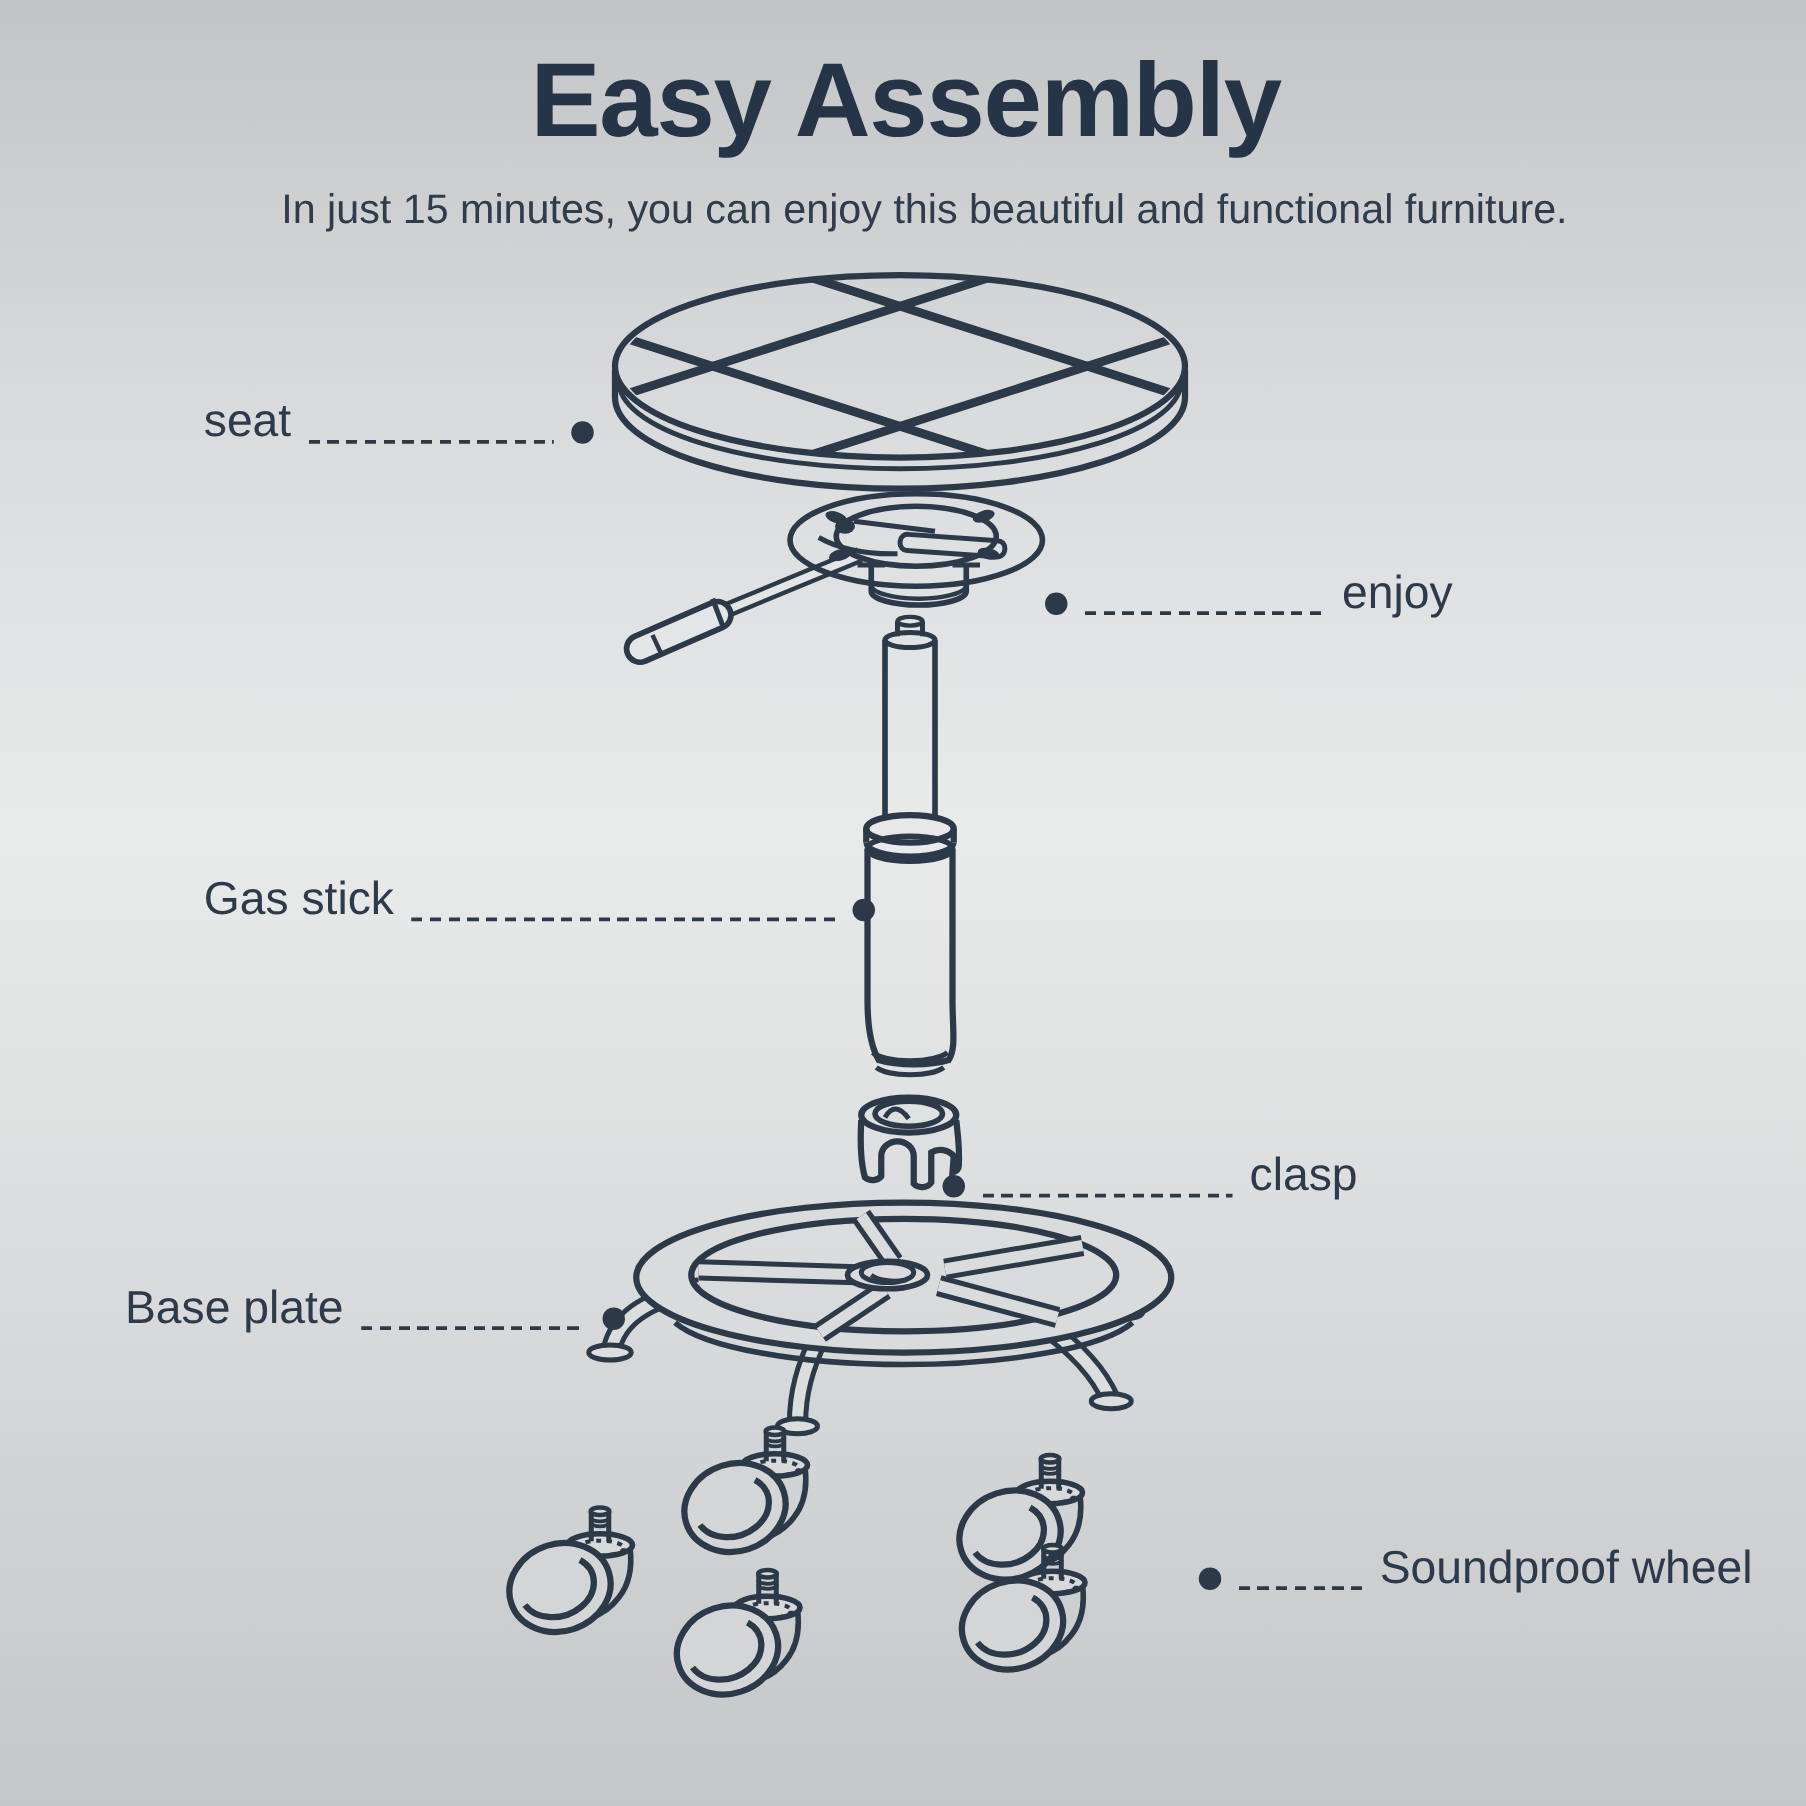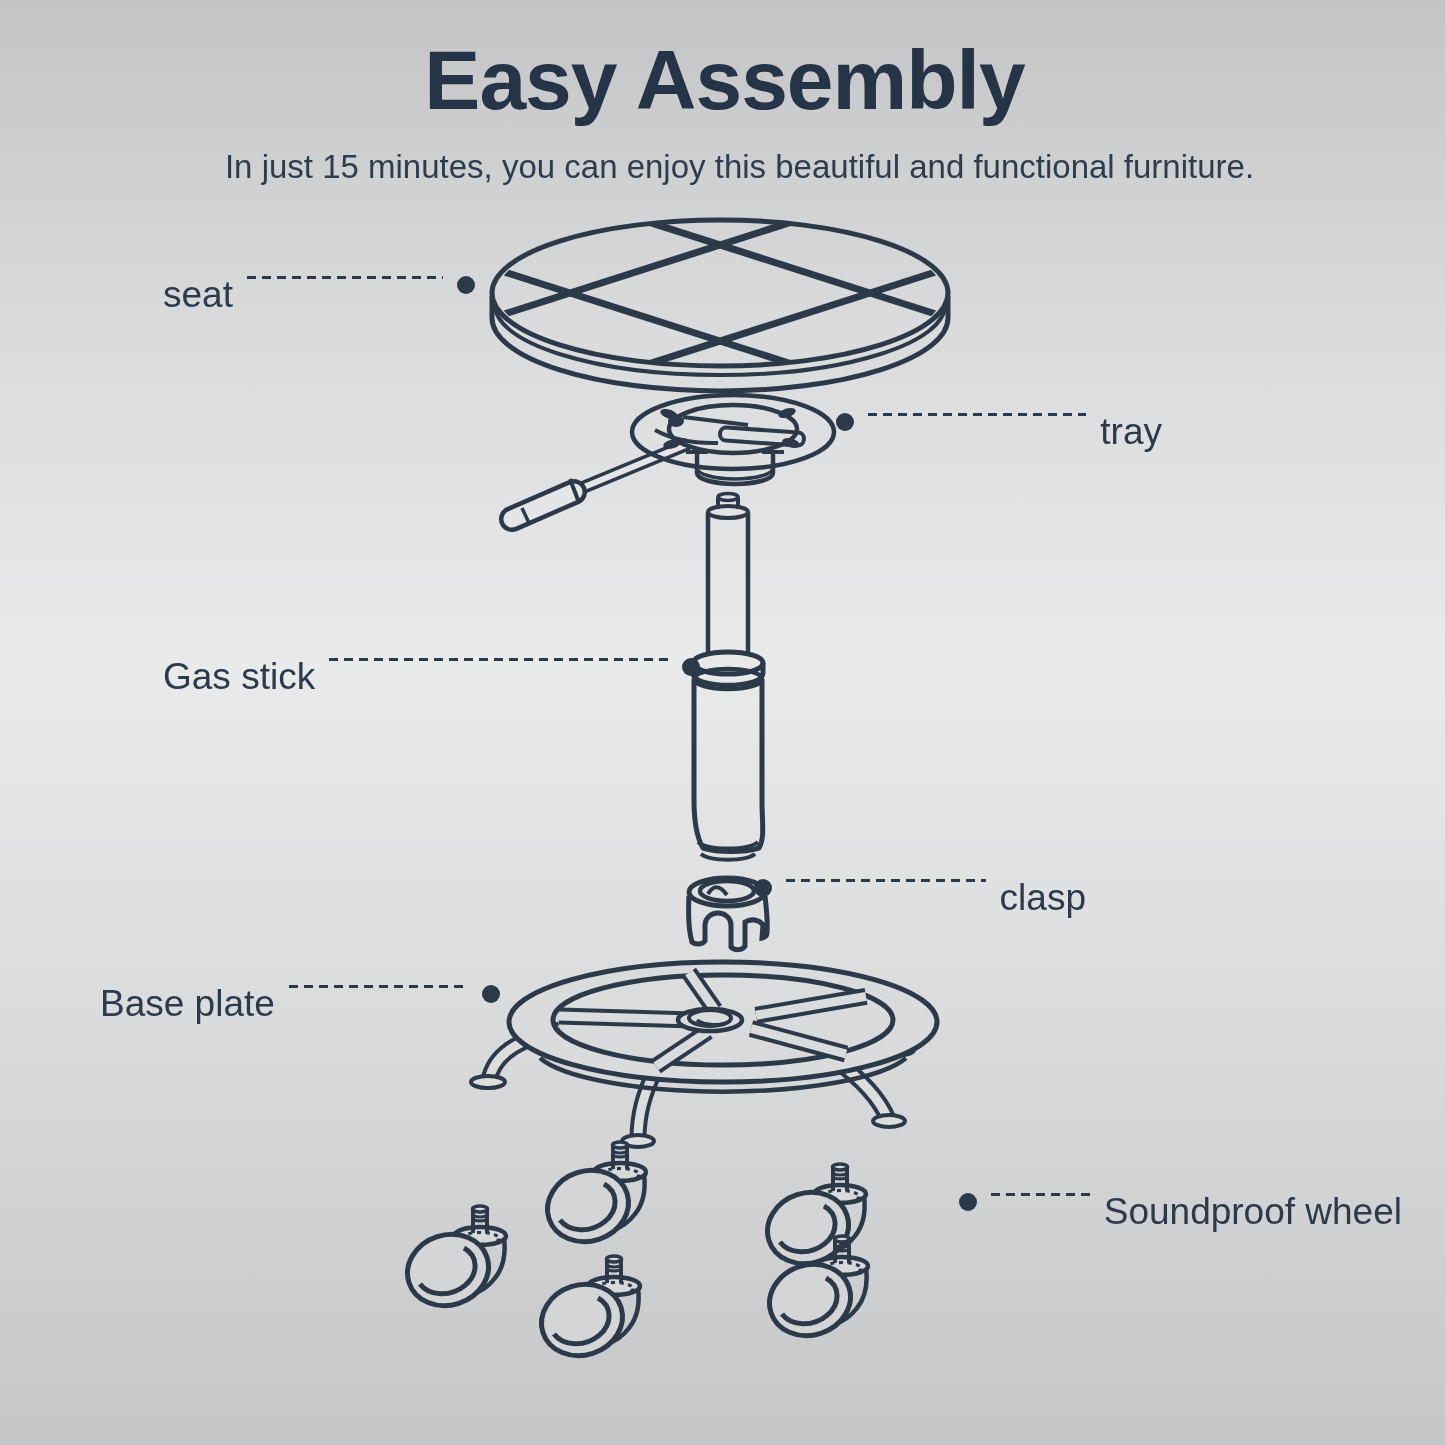--- a/index.html
+++ b/index.html
@@ -22,21 +22,21 @@
     font-size:84px;font-weight:700;letter-spacing:-1px;
     color:#263447;margin:2px;
   }
   .subtitle{
     position:absolute;left:0;top:131px;width:100%;
     text-align:center;
     font-size:33px;font-weight:400;
     color:#2f3c4c;margin:17px;
   }
   .diagram-svg{position:absolute;left:0;top:0;width:1445px;height:1445px;}
-  .leader{position:absolute;display:flex;align-items:flex-start;}
+  .leader{position:absolute;display:flex;align-items:flex-end;margin-top:31px;}
   .leader .label{
     font-size:37px;font-weight:500;color:#2c3a4b;white-space:nowrap;line-height:1;
   }
   .leader .dash{
     flex:1;height:3px;margin:0 14px;
     background:repeating-linear-gradient(90deg,var(--ink) 0 9px,transparent 9px 15px);
   }
   .leader .dot{
     width:18px;height:18px;border-radius:50%;background:var(--ink);flex:0 0 auto;
   }
@@ -194,21 +194,21 @@
 
   <div class="leader" id="leader-seat">
     <span class="label">seat</span>
     <span class="dash"></span>
     <span class="dot"></span>
   </div>
 
   <div class="leader" id="leader-tray">
     <span class="dot"></span>
     <span class="dash"></span>
-    <span class="label">tray</span>
+    <span class="label">enjoy</span>
   </div>
 
   <div class="leader" id="leader-gas">
     <span class="label">Gas stick</span>
     <span class="dash"></span>
     <span class="dot"></span>
   </div>
 
   <div class="leader" id="leader-clasp">
     <span class="dot"></span>

